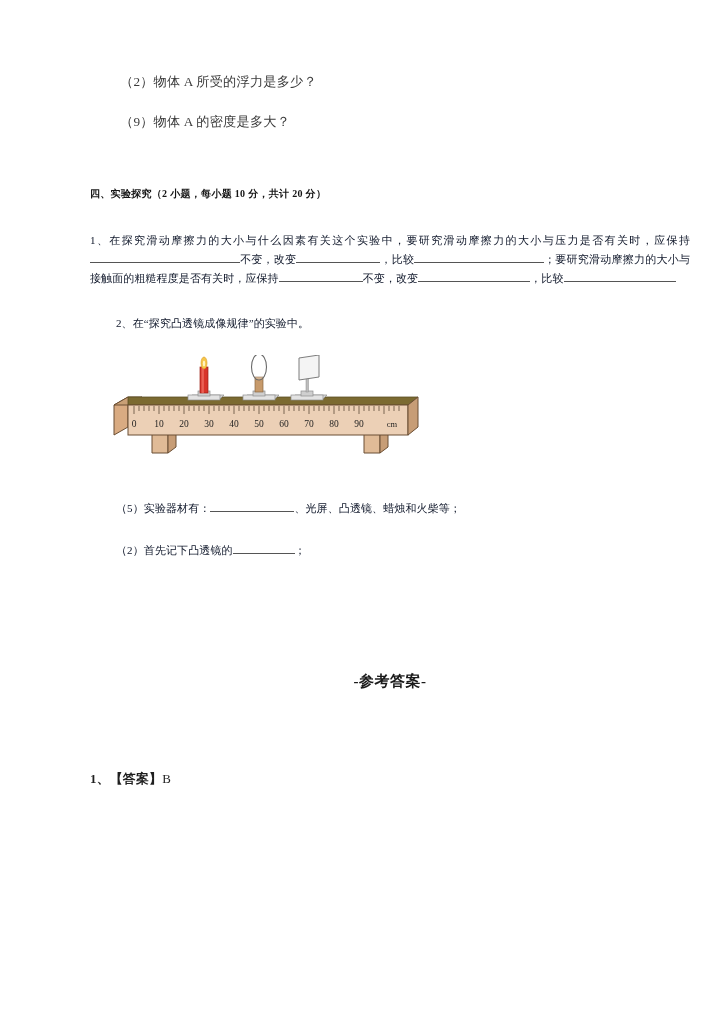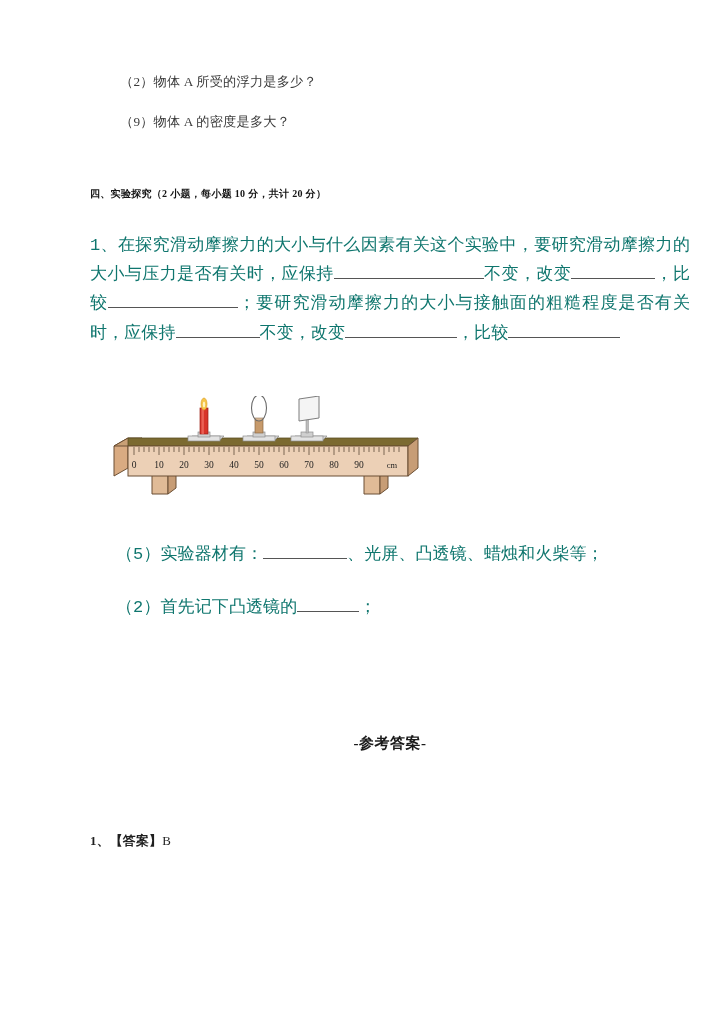--- a/index.html
+++ b/index.html
@@ -41,27 +41,26 @@
   }
   .section-heading {
     font-size: 10px;
     font-weight: bold;
     color: #141414;
     margin: 0;
     padding: 0;
     letter-spacing: 0.3px;
   }
   .para {
-    font-size: 17px;
+    font-size: 11px;
     line-height: 1.72;
-    color: #0f766e;
+    color: #0f172a;
     margin: 0;
     text-align: justify;
     letter-spacing: 0.1px;
-    font-family: Liberation Mono, monospace;
   }
   .para.indent { text-indent: 26px; }
   .blank {
     display: inline-block;
     border-bottom: 1px solid #555;
     vertical-align: baseline;
     height: 1em;
   }
   .b-xs { width: 62px; }
   .b-sm { width: 84px; }
@@ -126,20 +125,21 @@
     <p class="section-heading">四、实验探究（2 小题，每小题 10 分，共计 20 分）</p>
 
     <div class="gap-d"></div>
 
     <p class="para">
       <span>1、在探究滑动摩擦力的大小与什么因素有关这个实验中，要研究滑动摩擦力的大小与压力是否有关时，应保持</span><span class="blank b-xl"></span><span>不变，改变</span><span class="blank b-sm"></span><span>，比较</span><span class="blank b-lg"></span><span>；要研究滑动摩擦力的大小与接触面的粗糙程度是否有关时，应保持</span><span class="blank b-sm"></span><span>不变，改变</span><span class="blank b-md"></span><span>，比较</span><span class="blank b-md"></span>
     </p>
 
     <div class="gap-c"></div>
 
+    <p class="para indent">2、在“探究凸透镜成像规律”的实验中。</p>
 
     <div class="gap-b"></div>
 
     <div class="figure">
       <svg class="fig-svg" width="320" height="108" viewBox="0 0 320 108">
 
         <g>
           <polygon points="40,78 56,78 56,98 40,98" fill="#e0bb97" stroke="#6b4f34" stroke-width="1"></polygon>
           <polygon points="56,78 64,72 64,92 56,98" fill="#c79d76" stroke="#6b4f34" stroke-width="1"></polygon>
           <polygon points="40,78 48,72 64,72 56,78" fill="#d9b088" stroke="#6b4f34" stroke-width="1"></polygon>

